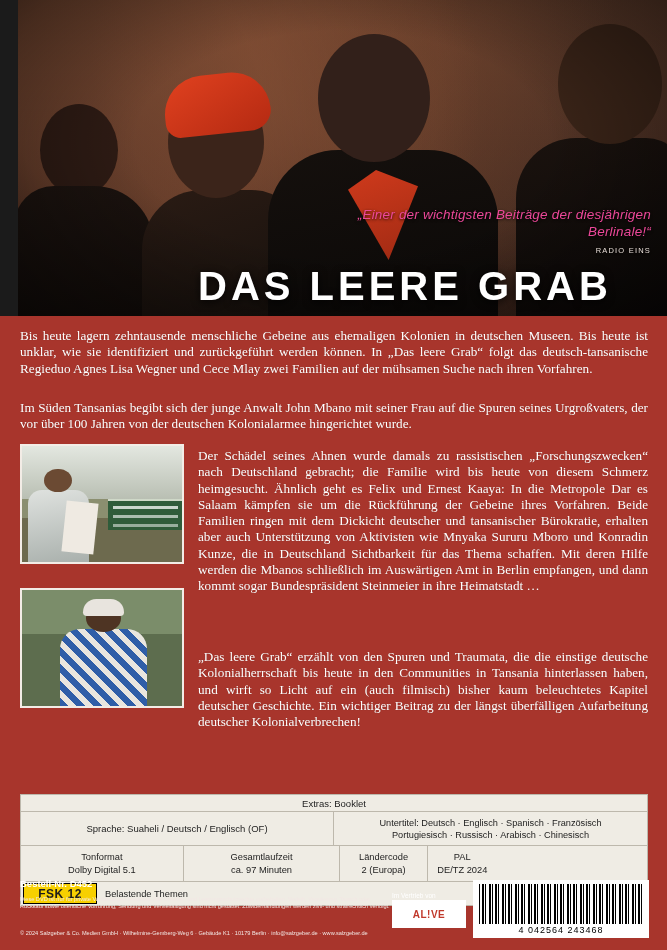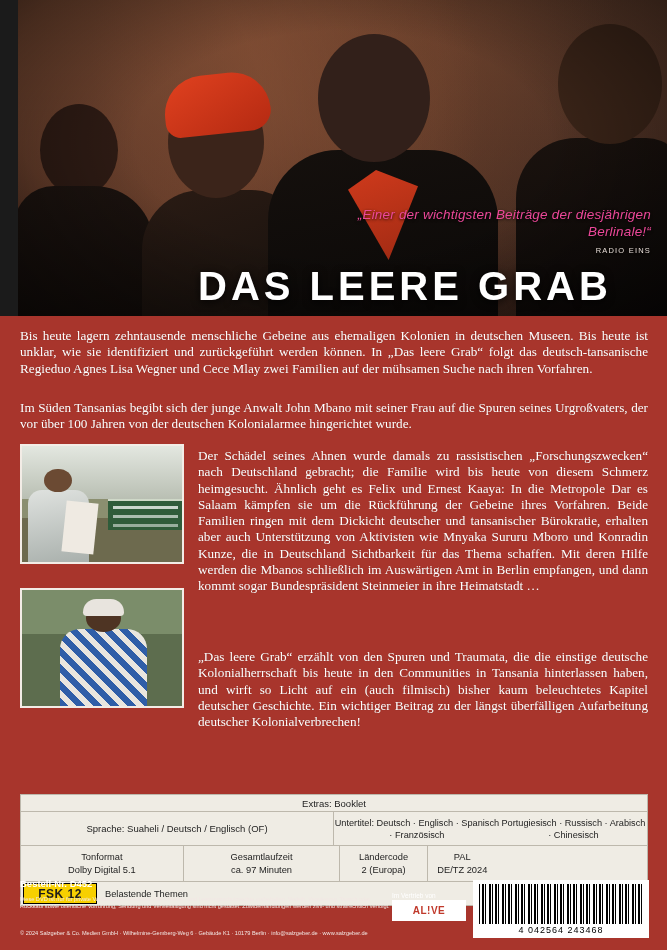--- a/index.html
+++ b/index.html
@@ -166,21 +166,21 @@
     height: 17px; line-height: 17px; text-align:center; font-size: 9.5px;
     border-bottom: 1px solid #bdb8ac;
   }
   .spec-mid { height: 34px; border-bottom:1px solid #bdb8ac; }
   .spec-lang {
     width: 50%; border-right:1px solid #bdb8ac;
     display:flex; align-items:center; justify-content:center;
     font-size: 9.5px; text-align:center;
   }
   .spec-subs {
-    width: 50%; display:flex; align-items:center; justify-content:center;
+    width: 50%; display:flex; flex-direction:column; align-items:center; justify-content:center;
     font-size: 9.2px; line-height: 12px; text-align:center;
   }
   .spec-cells { height: 36px; border-bottom:1px solid #bdb8ac; }
   .cell {
     display:flex; flex-direction:column; align-items:center; justify-content:center;
     border-right: 1px solid #bdb8ac; font-size: 9.3px; line-height: 12.5px; text-align:center;
   }
   .c1 { width: 24%; }
   .c2 { width: 26%; text-align: right; }
   .c3 { width: 25%; }
@@ -211,21 +211,21 @@
     font-family:"Liberation Sans", sans-serif;
     font-size: 5.6px; line-height: 7.4px; color:#f2e7e4;
   }
   .distrib {
     position:absolute; left: 392px; top: 14px;
     font-family:"Liberation Sans", sans-serif;
     font-size: 6.5px; color:#ffffff;
   }
   .alive-logo {
     position:absolute; left: 392px; top: 22px;
-    width: 74px; height: 21px; background:#ffffff;
+    width: 74px; height: 28px; background:#ffffff;
     display:flex; align-items:center; justify-content:center;
     font-family:"Liberation Sans", sans-serif;
     font-size: 10px; font-weight:bold; color:#c0392b; letter-spacing:.5px;text-align:right;
   }
   .barcode {
     position:absolute; right: 18px; top: 2px; width: 176px; height: 58px;
     background:#ffffff; padding: 4px 6px 2px 6px;
   }
   .bars { height: 40px; width: 100%;
     background: repeating-linear-gradient(90deg,

